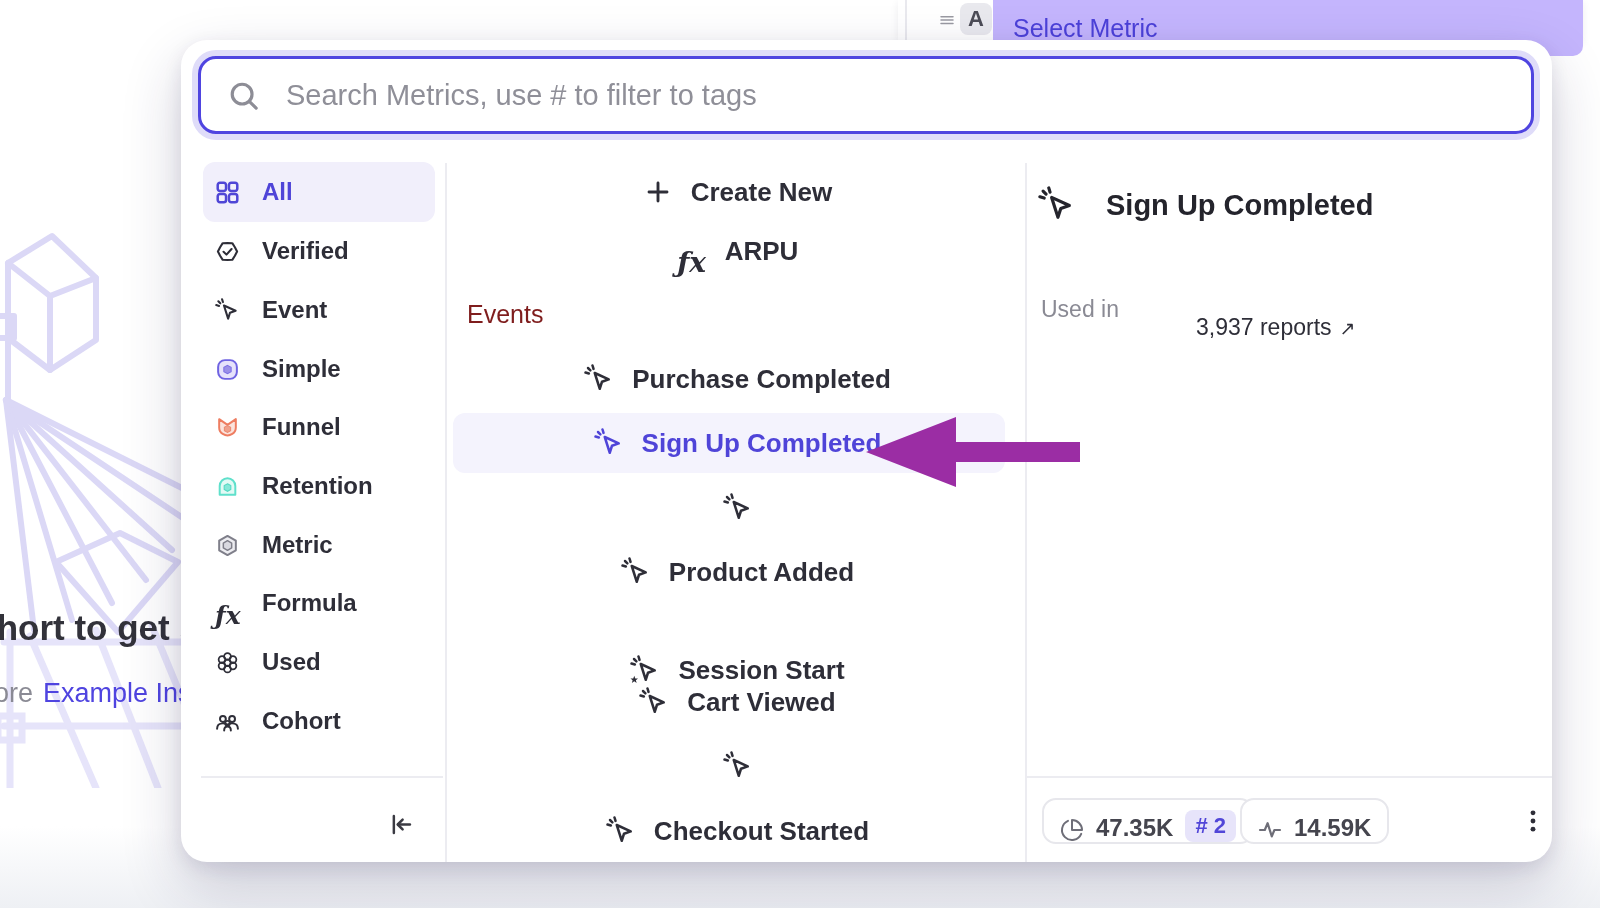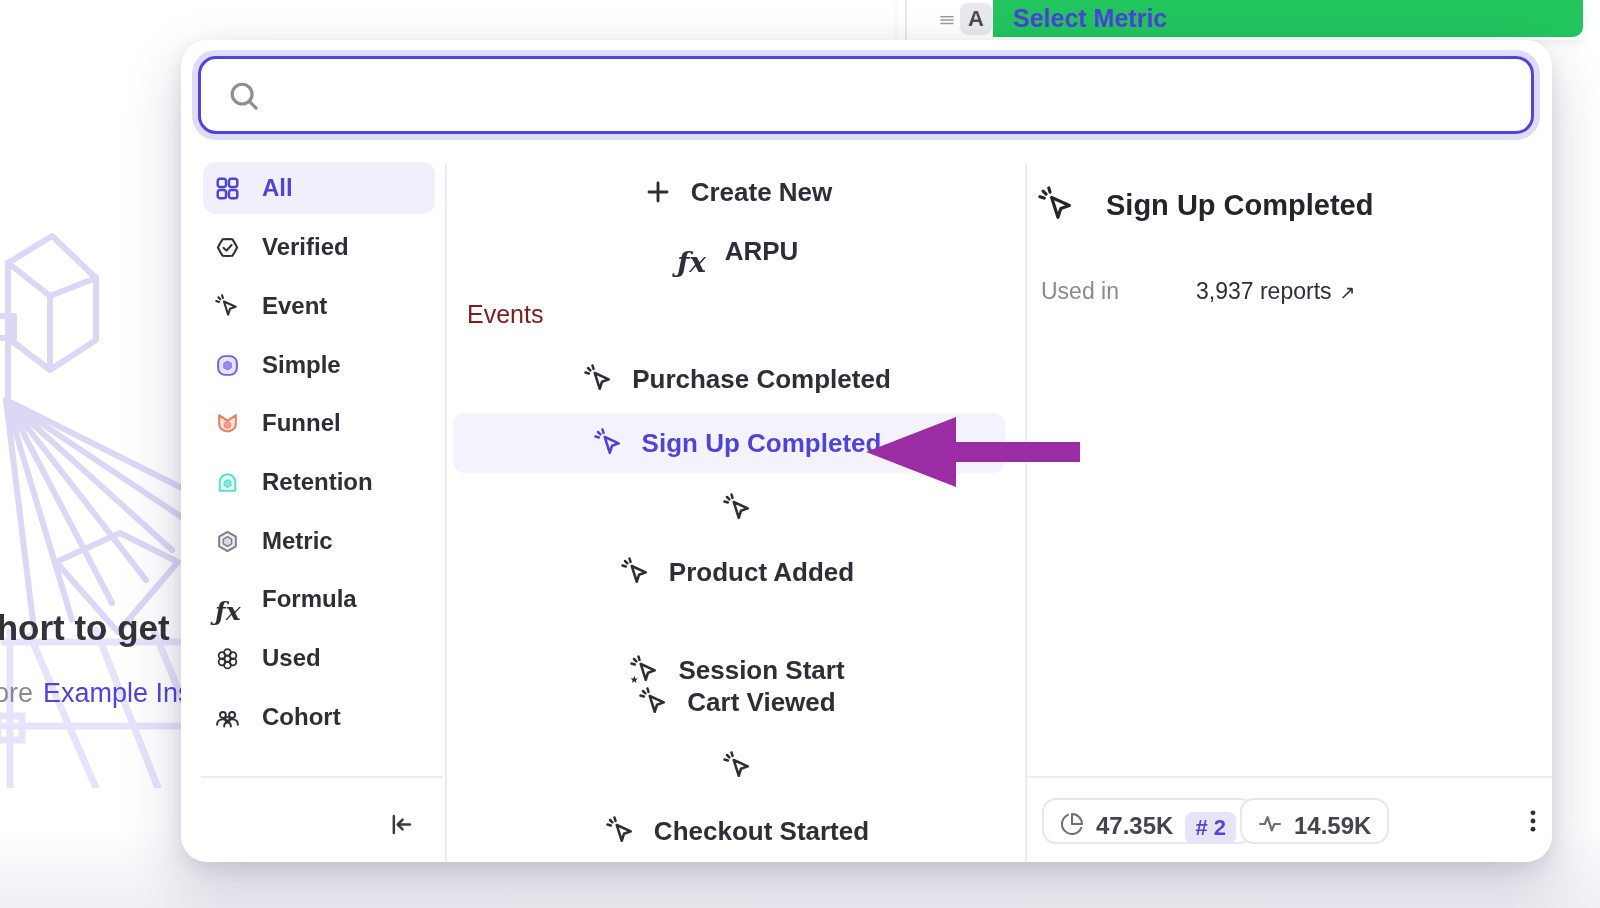--- a/index.html
+++ b/index.html
@@ -15,39 +15,39 @@
   .bg-headline{left:-50px;top:608px;font-size:35px;font-weight:700;color:#32323a;white-space:nowrap;}
   .bg-line2{left:-6px;top:678px;font-size:27px;font-weight:500;color:#8a8a94;white-space:nowrap;}
   .bg-link{color:#4f44e0;margin-left:10px;text-decoration:none;cursor:pointer;}
 
   
   .qb-row{left:898px;top:0;width:685px;height:40px;background:#ffffff;box-shadow:0 3px 8px rgba(35,35,70,.08);}
   .qb-vline{left:7px;top:0;width:2px;height:40px;background:#e9e9ee;}
   .qb-handle{left:40px;top:11px;width:18px;height:18px;color:#9a9aa2;}
   .qb-badge{left:62px;top:3px;width:32px;height:32px;background:#e9e9ee;border-radius:8px;
             color:#4c4c56;font-size:22px;font-weight:700;display:flex;align-items:center;justify-content:center;}
-  .qb-select{left:95px;top:0;width:590px;height:37px;background:#22c55e;border-radius:0 0 10px 0;
+  .qb-select{left:95px;top:0;width:590px;height:56px;background:#c4b5fd;border-radius:0 0 10px 0;
              display:flex;align-items:center;padding-left:20px;box-sizing:border-box;
-             color:#4c41d9;font-size:25px;font-weight:700;cursor:pointer;}
+             color:#4c41d9;font-size:25px;font-weight:400;cursor:pointer;}
 
   
   .dialog{left:181px;top:40px;width:1371px;height:822px;background:#fff;border-radius:26px;overflow:hidden;
           box-shadow:0 24px 60px rgba(35,30,80,.20),0 6px 18px rgba(35,30,80,.10);}
   .search{left:17px;top:16px;width:1336px;height:78px;box-sizing:border-box;background:#fff;
           border:3px solid #4f44e0;border-radius:18px;box-shadow:0 0 0 6px #dfdcf9;
           display:flex;align-items:center;gap:24px;padding:0 26px;}
   .search-ic{width:33px;height:33px;color:#8d8d96;flex:none;}
   .search-input{flex:1;border:none;outline:none;font-size:29px;color:#3a3a42;font-family:"Liberation Sans",sans-serif;background:transparent;}
   .search-input::placeholder{color:#8f8f98;}
 
   .vdiv{width:2px;background:#ececf1;top:123px;height:699px;}
   .v1{left:264px;} .v2{left:844px;}
 
   
-  .cat{left:22px;width:232px;height:52px;border-radius:12px;display:flex;align-items:center;gap:22px;
+  .cat{left:22px;width:232px;height:60px;border-radius:12px;display:flex;align-items:center;gap:22px;
        padding-left:12px;box-sizing:border-box;font-size:24px;font-weight:600;color:#2e2e38;cursor:pointer;}
   .cat .i{width:25px;height:25px;flex:none;color:#2e2e38;}
   .cat.sel{background:#f1effb;color:#4f44d8;}
   .cat.sel .i{color:#4f46d6;}
   .fx{font-family:"DejaVu Serif","Liberation Serif",serif;font-style:italic;font-weight:600;line-height:1;text-align:center;margin-top:24px;}
   .cat .fx{font-size:25px;width:25px;}
   .cats-div{left:20px;top:736px;width:242px;height:2px;background:#ececf1;}
   .collapse{left:202px;top:766px;width:36px;height:36px;background:none;border:none;padding:0;color:#3a3a42;cursor:pointer;}
   .collapse .i{width:27px;height:27px;margin:auto;}
 
@@ -59,25 +59,25 @@
   .row.sel{background:#f4f3fd;color:#4f44d8;}
   .row.sel .i{color:#4f44d8;}
   .sect{left:286px;top:260px;font-size:25px;font-weight:500;color:#7f1d1d;}
 
   
   .d-head{left:857px;top:146px;display:flex;align-items:center;gap:30px;}
   .d-head .i{width:38px;height:38px;color:#24242c;flex:none;}
   .d-title{font-size:29px;font-weight:700;color:#24242c;}
   .d-used{left:860px;top:238px;display:flex;align-items:center;}
   .d-used-label{width:155px;font-size:23px;color:#8a8a94;}
-  .d-reports{display:flex;align-items:baseline;gap:8px;color:#2e2e38;font-size:23px;font-weight:500;text-decoration:none;cursor:pointer;}
+  .d-reports{display:flex;align-items:baseline;gap:8px;color:#2e2e38;font-size:23px;font-weight:500;text-decoration:none;cursor:pointer;margin-top:36px;}
   .ne{font-size:19px;color:#2e2e38;}
   .d-div{left:845px;top:736px;width:526px;height:2px;background:#ececf1;}
   .stat{top:758px;height:46px;box-sizing:border-box;border:2px solid #e7e7ec;border-radius:14px;background:#fff;
-        display:flex;align-items:flex-start;gap:12px;padding:12px 16px;font-size:24px;font-weight:600;color:#45454e;cursor:pointer;}
+        display:flex;align-items:flex-end;gap:12px;padding:0 16px;font-size:24px;font-weight:600;color:#45454e;cursor:pointer;}
   .stat .i{width:24px;height:24px;color:#6e6e78;flex:none;}
   .stat1{left:861px;} .stat2{left:1059px;}
   .chip{background:#e7e4fa;color:#5146d8;font-size:22px;font-weight:600;border-radius:8px;padding:3px 10px;}
   .kebab{left:1334px;top:762px;width:36px;height:38px;background:none;border:none;padding:0;color:#2e2e38;cursor:pointer;}
   .kebab .i{width:28px;height:28px;margin:auto;}
 
   .arrow{left:685px;top:377px;}
 </style>
 </head>
 <body>
@@ -219,20 +219,21 @@
       <span>Select Metric</span>
     </div>
   </div>
 
   <div class="abs dialog">
 
     <div class="abs search">
       <svg class="i search-ic">
           <use href="#sym-search"></use>
         </svg>
+      <input class="search-input" type="text" placeholder="Search Metrics, use # to filter to tags" style="">
     </div>
 
     <div class="abs vdiv v1"></div>
     <div class="abs vdiv v2"></div>
 
     <nav>
       <div class="abs cat sel" style="top:122px">
         <svg class="i">
             <use href="#sym-grid"></use>
           </svg>

